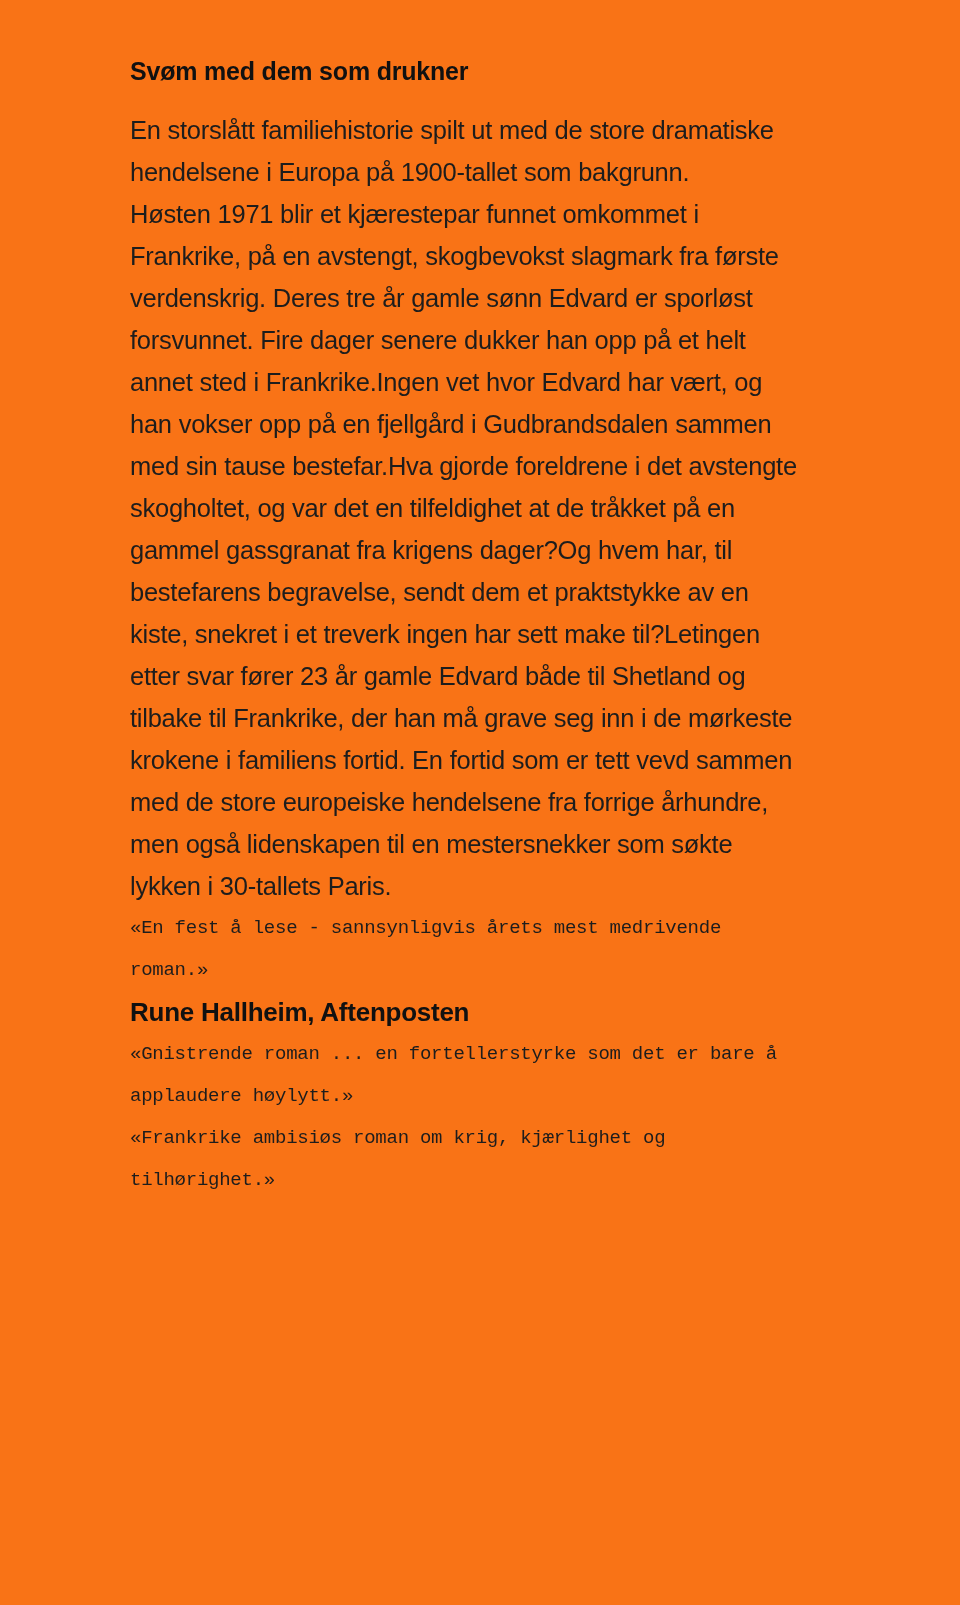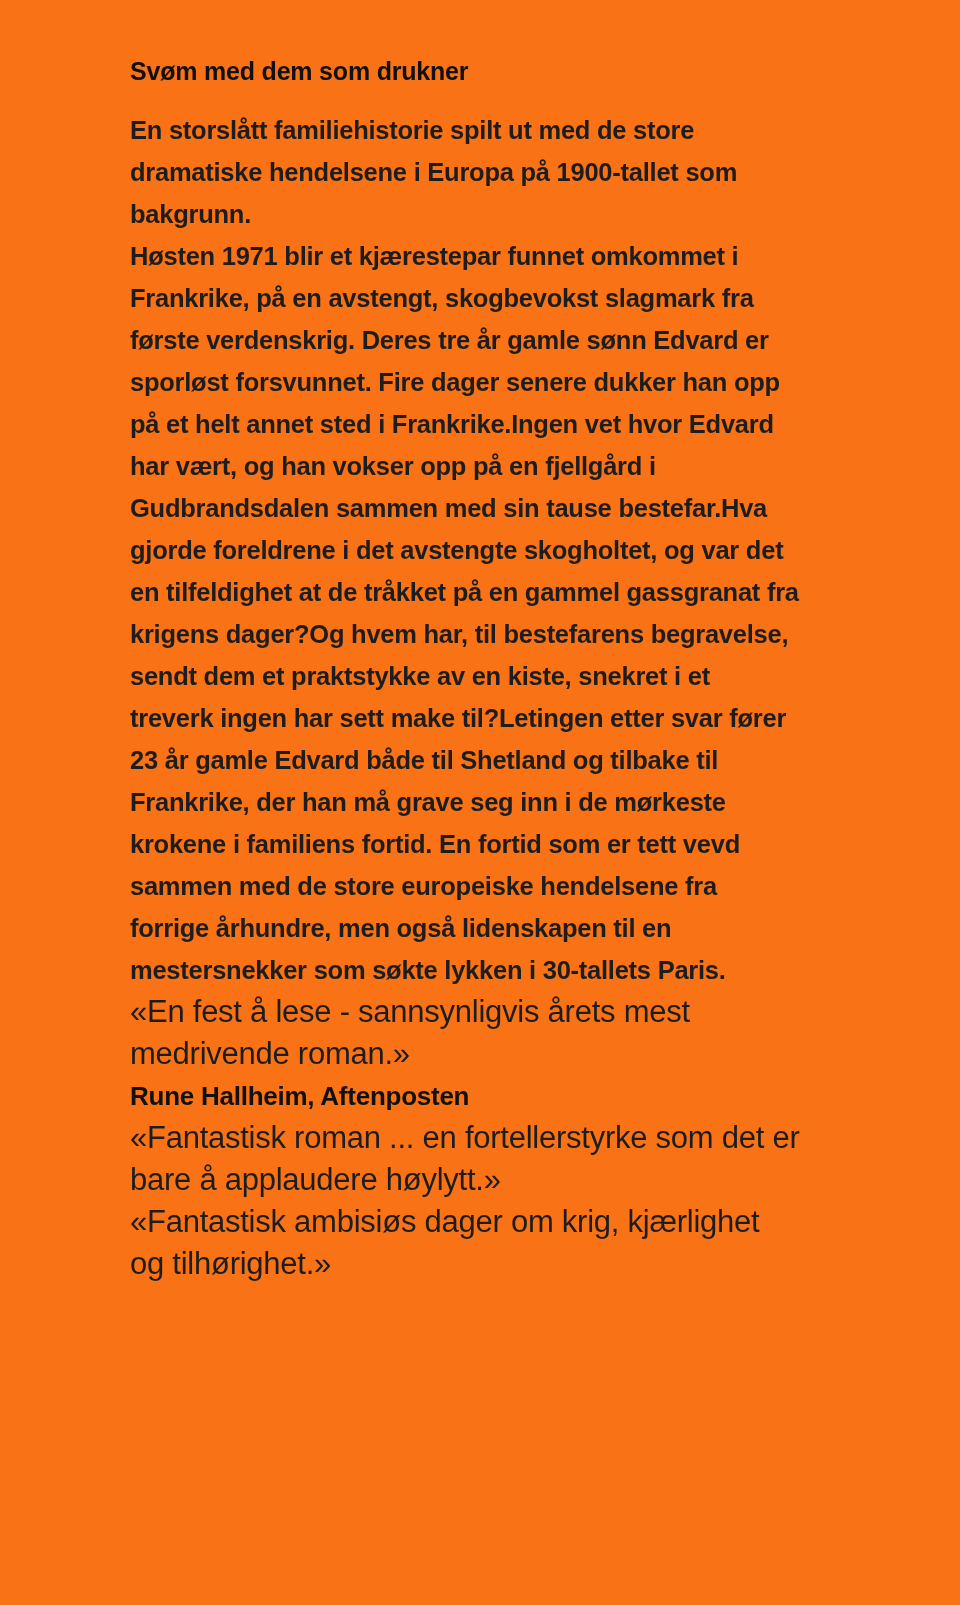--- a/index.html
+++ b/index.html
@@ -26,34 +26,35 @@
     font-size: 25px;
     font-weight: bold;
     line-height: 1.25;
     letter-spacing: -0.2px;
     margin: 0 0 22px 0;
     color: #111111;
   }
   .body-block {
     font-size: 25.5px;
     line-height: 42px;
-    font-weight: bold;
+    font-weight: normal;
     color: #1d1d1d;
     letter-spacing: -0.25px;
     margin: 0;
   }
   .body-block p {
     margin: 0;
   }
   .quote-line {
-    font-size: 31px;
+    font-size: 19px;
     line-height: 42px;
     letter-spacing: -0.25px;
     color: #1d1d1d;
     margin: 0;
+    font-family: Liberation Mono, monospace;
   }
   .attribution {
     font-size: 26px;
     line-height: 42px;
     letter-spacing: -0.25px;
     font-weight: bold;
     color: #111111;
     margin: 0;
   }
   .reviews {
@@ -70,20 +71,20 @@
   <div class="body-block">
     <p>En storslått familiehistorie spilt ut med de store dramatiske hendelsene i Europa på 1900-tallet som bakgrunn.</p>
     <p>Høsten 1971 blir et kjærestepar funnet omkommet i Frankrike, på en avstengt, skogbevokst slagmark fra første verdenskrig. Deres tre år gamle sønn Edvard er sporløst forsvunnet. Fire dager senere dukker han opp på et helt annet sted i Frankrike.Ingen vet hvor Edvard har vært, og han vokser opp på en fjellgård i Gudbrandsdalen sammen med sin tause bestefar.Hva gjorde foreldrene i det avstengte skogholtet, og var det en tilfeldighet at de tråkket på en gammel gassgranat fra krigens dager?Og hvem har, til bestefarens begravelse, sendt dem et praktstykke av en kiste, snekret i et treverk ingen har sett make til?Letingen etter svar fører 23 år gamle Edvard både til Shetland og tilbake til Frankrike, der han må grave seg inn i de mørkeste krokene i familiens fortid. En fortid som er tett vevd sammen med de store europeiske hendelsene fra forrige århundre, men også lidenskapen til en mestersnekker som søkte lykken i 30-tallets Paris.</p>
   </div>
 
   <div class="reviews">
 
     <p class="quote-line">«En fest å lese - sannsynligvis årets mest medrivende roman.»</p>
     <p class="attribution">Rune Hallheim, Aftenposten</p>
 
-    <p class="quote-line">«Fantastisk roman ... en fortellerstyrke som det er bare å applaudere høylytt.»</p>
+    <p class="quote-line">«Gnistrende roman ... en fortellerstyrke som det er bare å applaudere høylytt.»</p>
 
-    <p class="quote-line">«Fantastisk ambisiøs dager om krig, kjærlighet og tilhørighet.»</p>
+    <p class="quote-line">«Frankrike ambisiøs roman om krig, kjærlighet og tilhørighet.»</p>
 
 
   </div>
 
 </div>
 
 </body></html>

